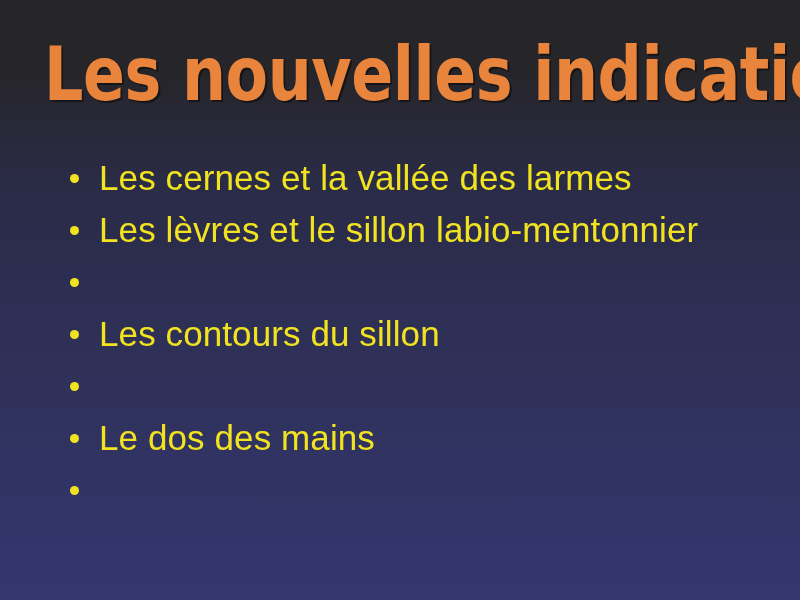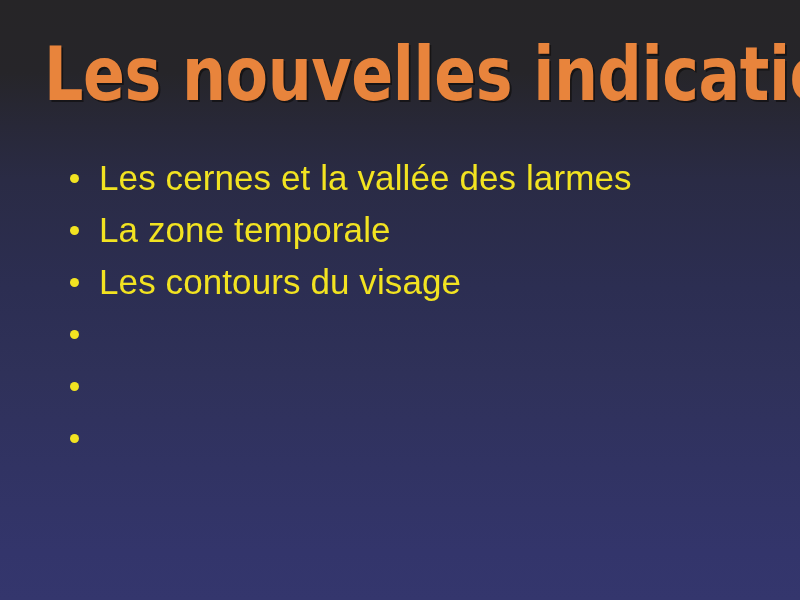--- a/index.html
+++ b/index.html
@@ -90,38 +90,42 @@
 
   <div id="title">Les nouvelles indications</div>
 
   <div id="bullets">
 
     <div class="bullet-row">
       <span class="bullet-dot"></span>
       <span class="bullet-text">Les cernes et la vallée des larmes</span>
     </div>
 
-
     <div class="bullet-row">
       <span class="bullet-dot"></span>
-      <span class="bullet-text">La zone temporale</span>
+      <span class="bullet-text">Les lèvres et le sillon labio-mentonnier</span>
     </div>
 
     <div class="bullet-row">
       <span class="bullet-dot"></span>
-      <span class="bullet-text">Les contours du visage</span>
+    </div>
+
+    <div class="bullet-row">
+      <span class="bullet-dot"></span>
+      <span class="bullet-text">Les contours du sillon</span>
     </div>
 
     <div class="bullet-row">
       <span class="bullet-dot"></span>
     </div>
 
 
     <div class="bullet-row">
       <span class="bullet-dot"></span>
+      <span class="bullet-text">Le dos des mains</span>
     </div>
 
     <div class="bullet-row">
       <span class="bullet-dot"></span>
     </div>
 
   </div>
 </div>
 
 </body></html>

